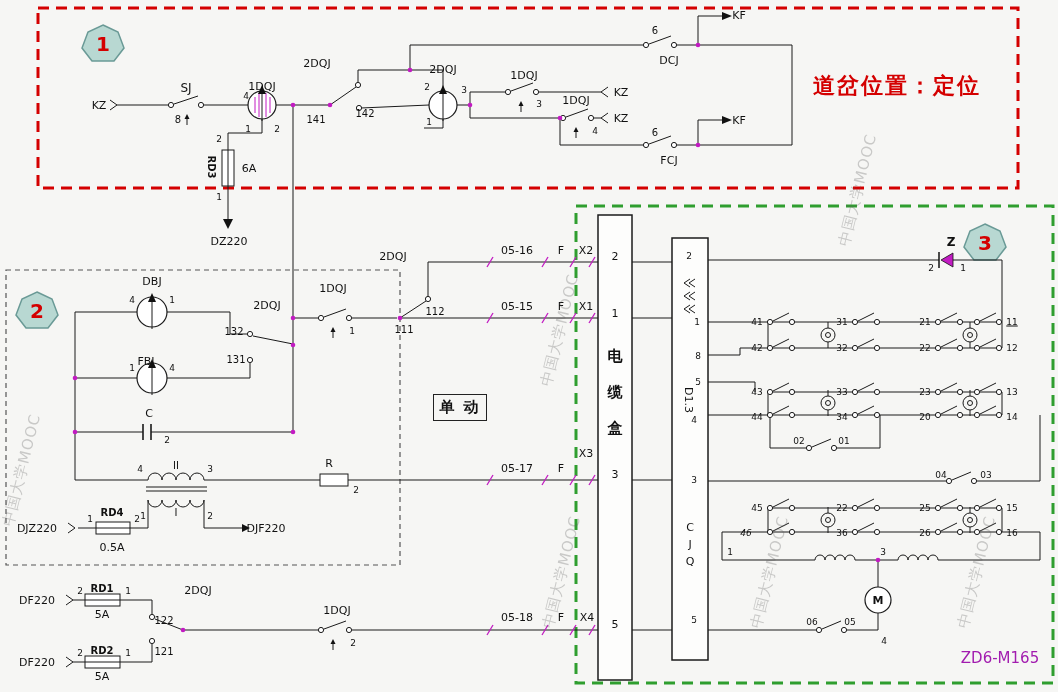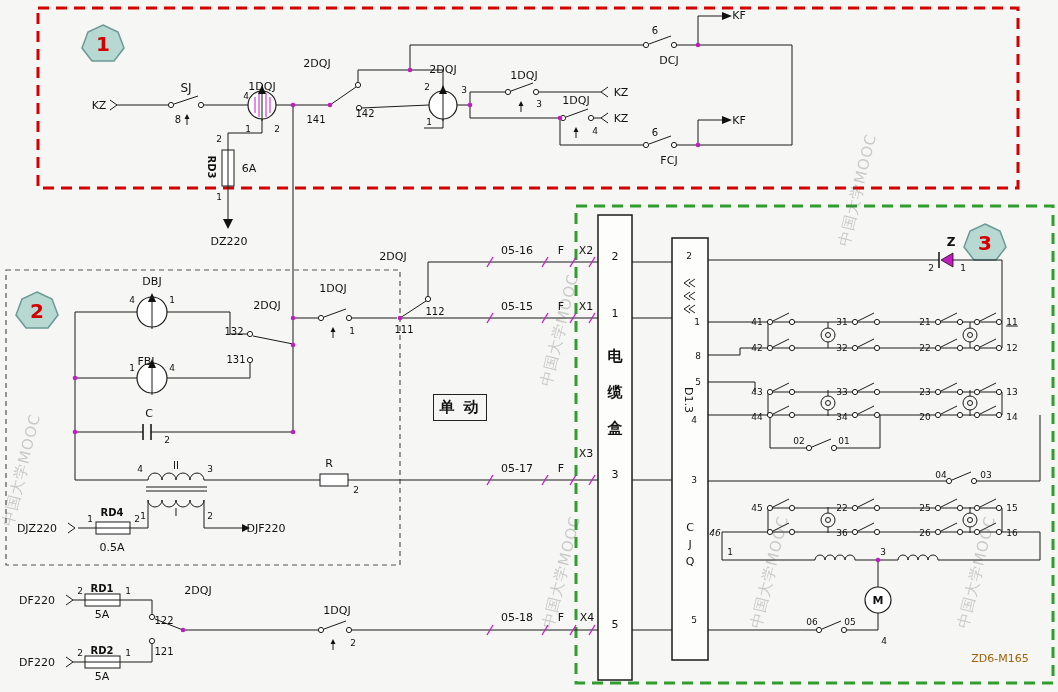--- a/index.html
+++ b/index.html
@@ -14,21 +14,21 @@
   #labels{position:absolute;left:0;top:0;width:100%;height:100%;pointer-events:none}
   .lbl{position:absolute;transform:translate(-50%,-50%);font-size:12px;color:#111;white-space:nowrap;line-height:1}
   .t9{font-size:9px}.t10{font-size:10px}.t11{font-size:11px}.t12{font-size:12px}
   .b{font-weight:bold}
   .zh{font-size:15px;font-weight:bold}
   .rot90{transform:translate(-50%,-50%) rotate(90deg)}
   .badge{font-size:20px;font-weight:bold;color:#d40000}
   .wm{position:absolute;transform:translate(-50%,-50%) rotate(-76deg);color:rgba(95,95,95,0.30);font-size:15px;letter-spacing:1px;white-space:nowrap}
   .mode-box{position:absolute;left:433px;top:394px;width:54px;height:27px;border:1.5px solid #222;display:flex;align-items:center;justify-content:center;font-size:15px;font-weight:bold;color:#111;letter-spacing:2px}
   .red-annotation{position:absolute;left:897px;top:86px;transform:translate(-50%,-50%);font-size:22px;font-weight:bold;color:#d40000;letter-spacing:2px;white-space:nowrap}
-  .model-label{position:absolute;left:1000px;top:658px;transform:translate(-50%,-50%);font-size:11px;color:#a16207;white-space:nowrap}
+  .model-label{position:absolute;left:1000px;top:658px;transform:translate(-50%,-50%);font-size:15px;color:#a21caf;white-space:nowrap}
 </style>
 </head>
 <body>
 
 <div class="stage">
 
   <svg id="art" class="art" width="1058" height="692" viewBox="0 0 1058 692">
 
     <rect x="38" y="8" width="980" height="180" fill="none" stroke="#d40000" stroke-width="3" stroke-dasharray="11 7"></rect>
     <rect x="576" y="206" width="477" height="477" fill="none" stroke="#2f9e2f" stroke-width="3" stroke-dasharray="11 7"></rect>
@@ -414,33 +414,34 @@
       <div class="lbl t9" style="left: 925px; top: 417px;">20</div>
       <div class="lbl t9" style="left: 1012px; top: 417px; text-align: center;">14</div>
       <div class="lbl t9" style="left: 799px; top: 441px;">02</div>
       <div class="lbl t9" style="left: 844px; top: 441px;">01</div>
       <div class="lbl t9" style="left: 941px; top: 475px;">04</div>
       <div class="lbl t9" style="left: 986px; top: 475px;">03</div>
       <div class="lbl t9" style="left: 757px; top: 508px;">45</div>
       <div class="lbl t9" style="left: 842px; top: 508px;">22</div>
       <div class="lbl t9" style="left: 925px; top: 508px;">25</div>
       <div class="lbl t9" style="left: 1012px; top: 508px;">15</div>
-      <div class="lbl t9" style="left: 715px; top: 533px; font-style: italic;">46</div>
+      <div class="lbl t9" style="left: 746px; top: 533px; font-style: italic;">46</div>
       <div class="lbl t9" style="left: 842px; top: 533px;">36</div>
       <div class="lbl t9" style="left: 925px; top: 533px;">26</div>
       <div class="lbl t9" style="left: 1012px; top: 533px;">16</div>
       <div class="lbl t9" style="left: 730px; top: 552px;">1</div>
       <div class="lbl t9" style="left: 883px; top: 552px;">3</div>
       <div class="lbl t11 b" style="left: 878px; top: 600px;">M</div>
       <div class="lbl t9" style="left: 812px; top: 622px;">06</div>
       <div class="lbl t9" style="left: 850px; top: 622px;">05</div>
       <div class="lbl t9" style="left: 884px; top: 641px;">4</div>
       <div class="wm" style="left: 22px; top: 470px;">中国大学MOOC</div>
       <div class="wm" style="left: 560px; top: 330px;">中国大学MOOC</div>
       <div class="wm" style="left: 562px; top: 572px;">中国大学MOOC</div>
       <div class="wm" style="left: 770px; top: 572px;">中国大学MOOC</div>
       <div class="wm" style="left: 977px; top: 572px;">中国大学MOOC</div>
       <div class="wm" style="left: 858px; top: 190px;">中国大学MOOC</div>
     </div>
 
   <div class="mode-box">单 动</div>
+  <div class="red-annotation">道岔位置：定位</div>
   <div class="model-label">ZD6-M165</div>
 </div>
 
 </body></html>

